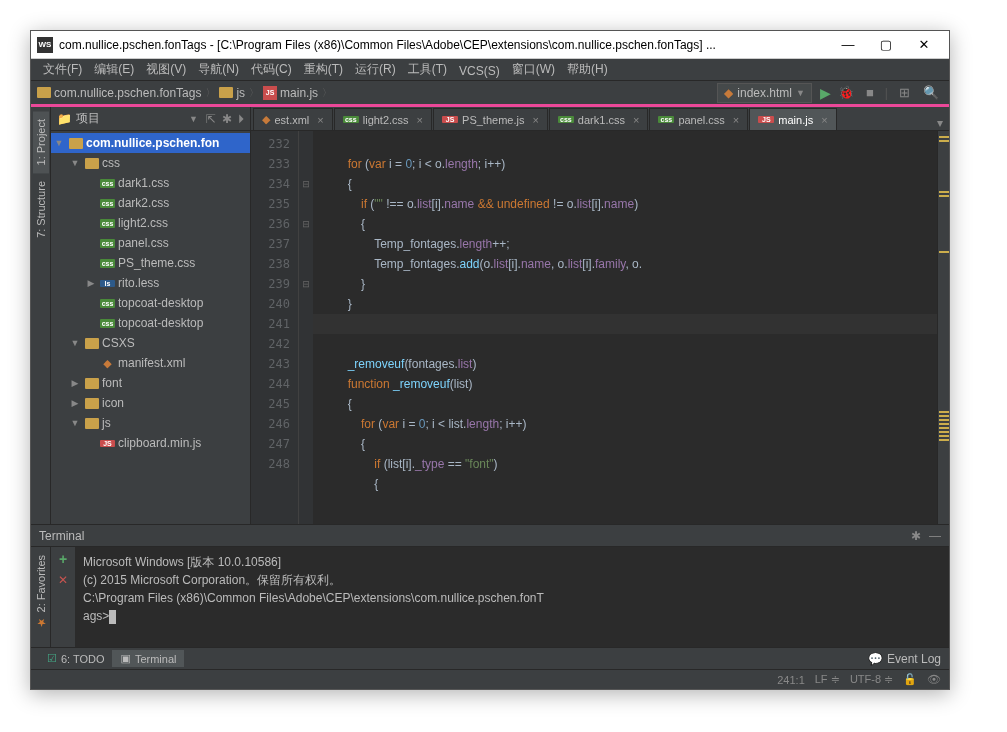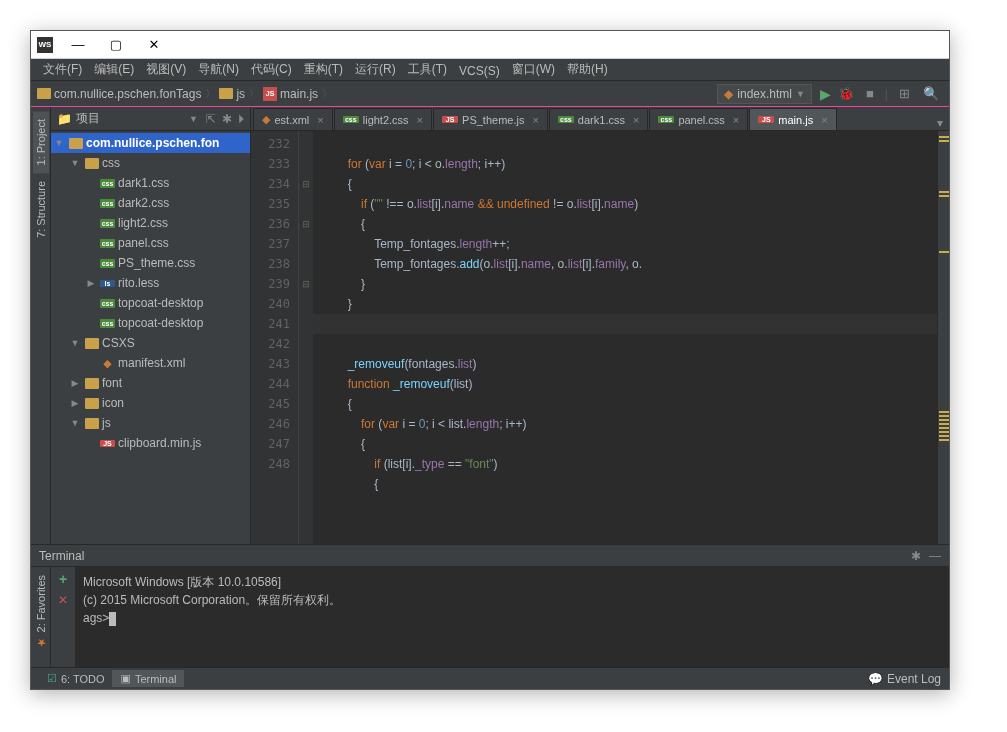--- a/index.html
+++ b/index.html
@@ -5,21 +5,21 @@
 *{margin:0;padding:0;box-sizing:border-box;font-family:"Microsoft YaHei",Arial,sans-serif}
 body{background:#fff;padding:30px}
 .window{width:920px;height:660px;background:#3c3f41;border:1px solid #555;box-shadow:0 4px 20px rgba(0,0,0,0.3);display:flex;flex-direction:column;font-size:12px;color:#bbb}
 .titlebar{height:28px;background:#fff;display:flex;align-items:center;padding:0 6px;border-bottom:1px solid #ccc}
 .titlebar .ws-icon{width:16px;height:16px;background:#333;color:#fff;font-size:8px;font-weight:bold;display:flex;align-items:center;justify-content:center;margin-right:6px}
 .titlebar .title{flex:1;color:#000;font-size:12px}
 .winbtns{display:flex}
 .winbtn{width:38px;height:26px;display:flex;align-items:center;justify-content:center;color:#000;font-size:13px}
 .menubar{height:22px;background:#3c3f41;display:flex;align-items:flex-end;padding:0 6px;border-bottom:1px solid #282828}
 .menubar .menu-item{padding:2px 6px;color:#bbb;font-size:12px;cursor:pointer}
-.navbar{height:26px;background:#3c3f41;display:flex;align-items:center;padding:0 6px;border-bottom:1px solid #ec4899}
+.navbar{height:26px;background:#3c3f41;display:flex;align-items:center;padding:0 6px;border-bottom:3px solid #ec4899}
 .breadcrumb{display:flex;align-items:center;gap:2px}
 .bc-item{display:flex;align-items:center;gap:3px;color:#bbb}
 .bc-sep{color:#666;font-size:10px;margin:0 2px}
 .folder-icon{width:14px;height:11px;background:#c9a14a;border-radius:1px;display:inline-block}
 .js-icon-small{width:14px;height:14px;background:#c94d4d;color:#fff;font-size:7px;font-weight:bold;display:inline-flex;align-items:center;justify-content:center}
 .navbar-right{margin-left:auto;display:flex;align-items:center;gap:8px}
 .file-dropdown{display:flex;align-items:center;gap:4px;padding:2px 6px;border:1px solid #555;background:#45494a}
 .run-btn{color:#59a869;font-size:14px}
 .bug-btn{color:#59a869;font-size:13px}
 .toolbar-icon{color:#888;font-size:13px;padding:0 3px}
@@ -77,20 +77,21 @@
 .bottom-right{margin-left:auto;display:flex;align-items:flex-end;gap:6px}
 .statusbar{height:20px;background:#3c3f41;border-top:1px solid #282828;display:flex;align-items:center;justify-content:flex-end;padding:0 8px;gap:10px;color:#888;font-size:11px}
 </style>
 </head>
 <body>
 
 <div class="window">
 
   <div class="titlebar">
     <div class="ws-icon">WS</div>
+    <div class="title">com.nullice.pschen.fonTags - [C:\Program Files (x86)\Common Files\Adobe\CEP\extensions\com.nullice.pschen.fonTags] ...</div>
     <div class="winbtns">
       <div class="winbtn">—</div>
       <div class="winbtn">▢</div>
       <div class="winbtn">✕</div>
     </div>
   </div>
 
   <div class="menubar">
     <span class="menu-item">文件(F)</span>
     <span class="menu-item">编辑(E)</span>
@@ -381,32 +382,40 @@
           </div>
       </div>
       <div class="terminal-gutter">
         <span class="term-plus">+</span>
         <span class="term-x">✕</span>
       </div>
       <div class="terminal-content">
         <div>Microsoft Windows [版本 10.0.10586]</div>
         <div>(c) 2015 Microsoft Corporation。保留所有权利。</div>
         <div></div>
+        <div>C:\Program Files (x86)\Common Files\Adobe\CEP\extensions\com.nullice.pschen.fonT</div>
         <div><span>ags&gt;</span><span class="cursor"></span></div>
       </div>
     </div>
   </div>
 
   <div class="bottombar">
     <div class="bottom-tab">
         <span style="color:#4a8">☑</span>
         <span>6: TODO</span>
       </div>
     <div class="bottom-tab active">
         <span>▣</span>
         <span>Terminal</span>
       </div>
     <div class="bottom-right">
       <span>💬 <span>Event Log</span></span>
     </div>
   </div>
 
+  <div class="statusbar">
+    <span>241:1</span>
+    <span><span>LF</span> ≑</span>
+    <span><span>UTF-8</span> ≑</span>
+    <span>🔓</span>
+    <span>👁</span>
+  </div>
 </div>
 
 </body></html>

